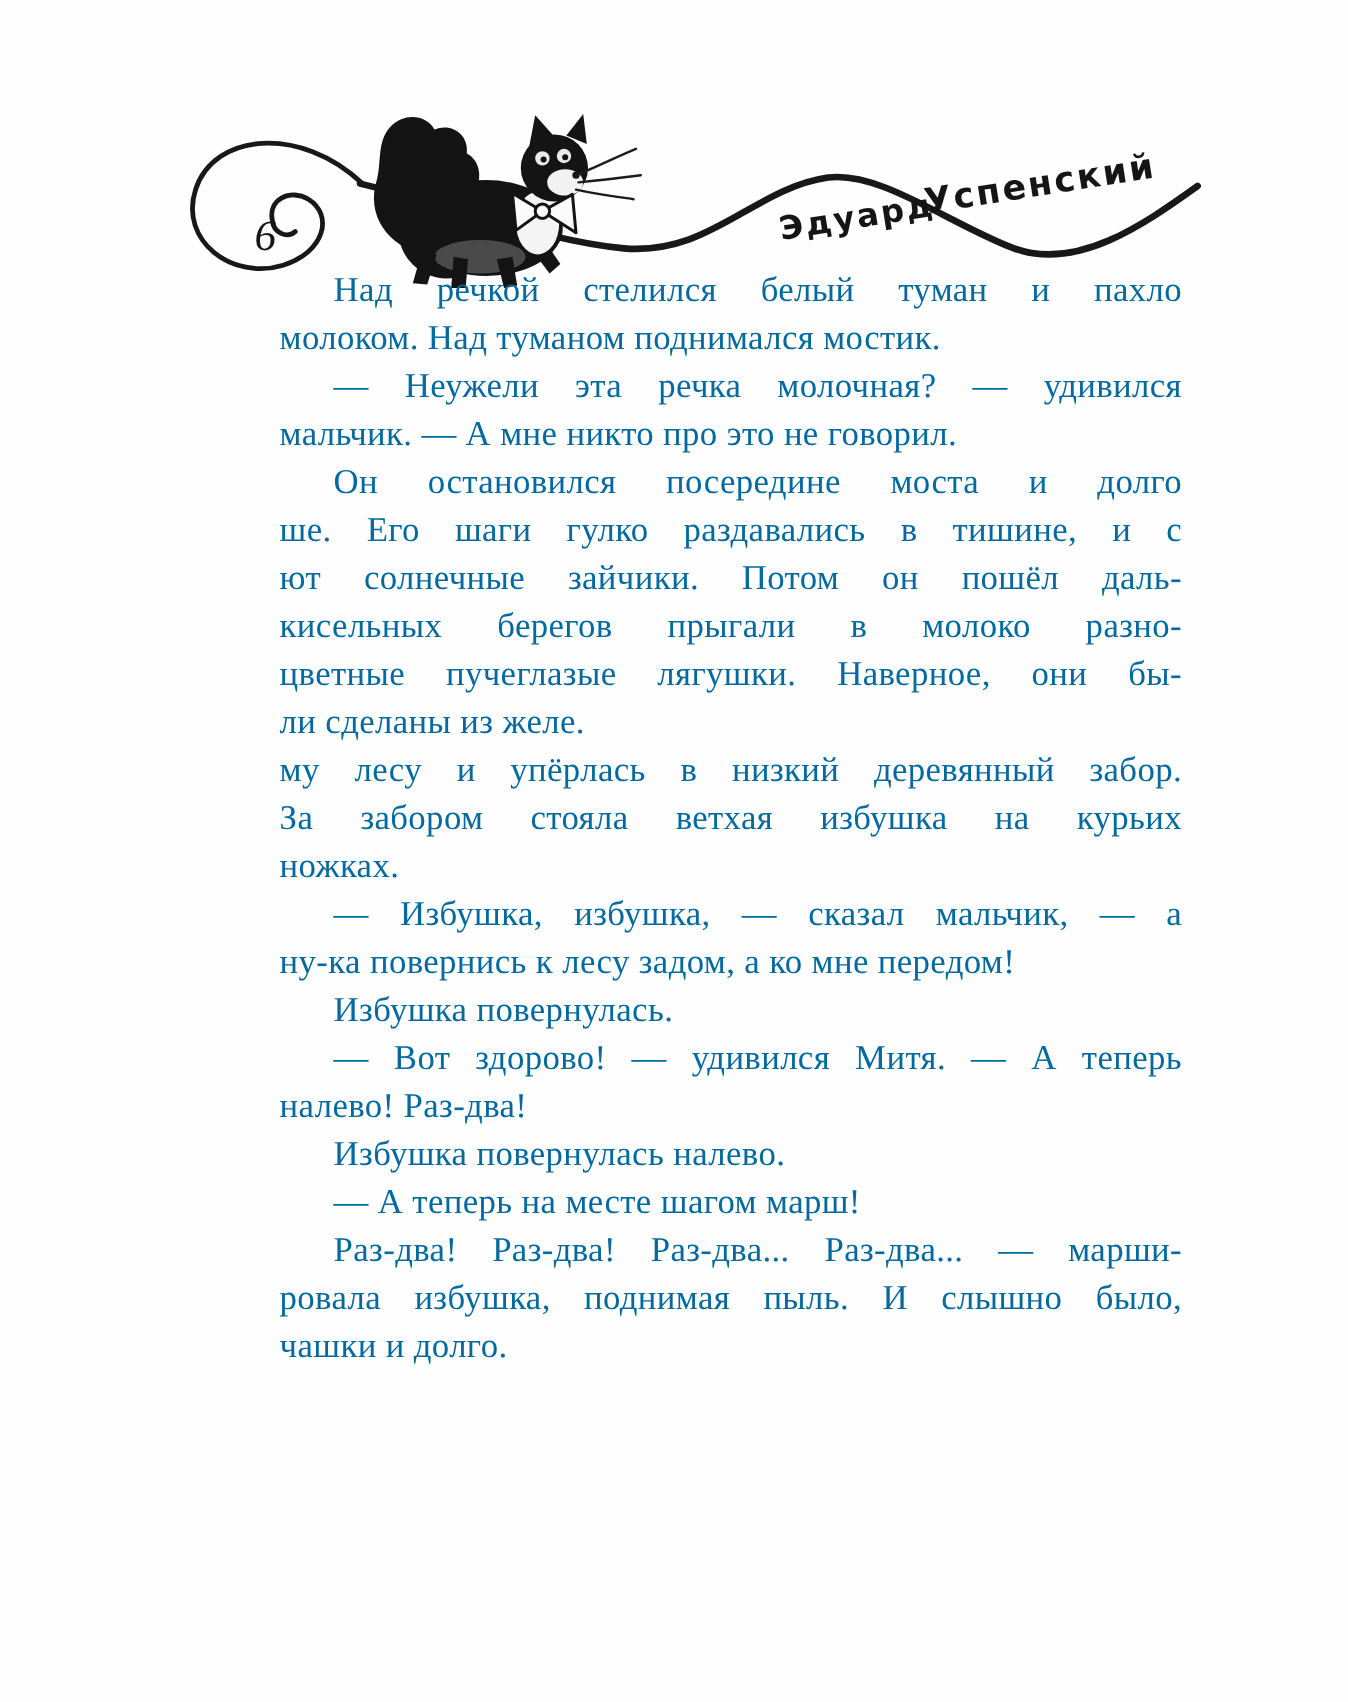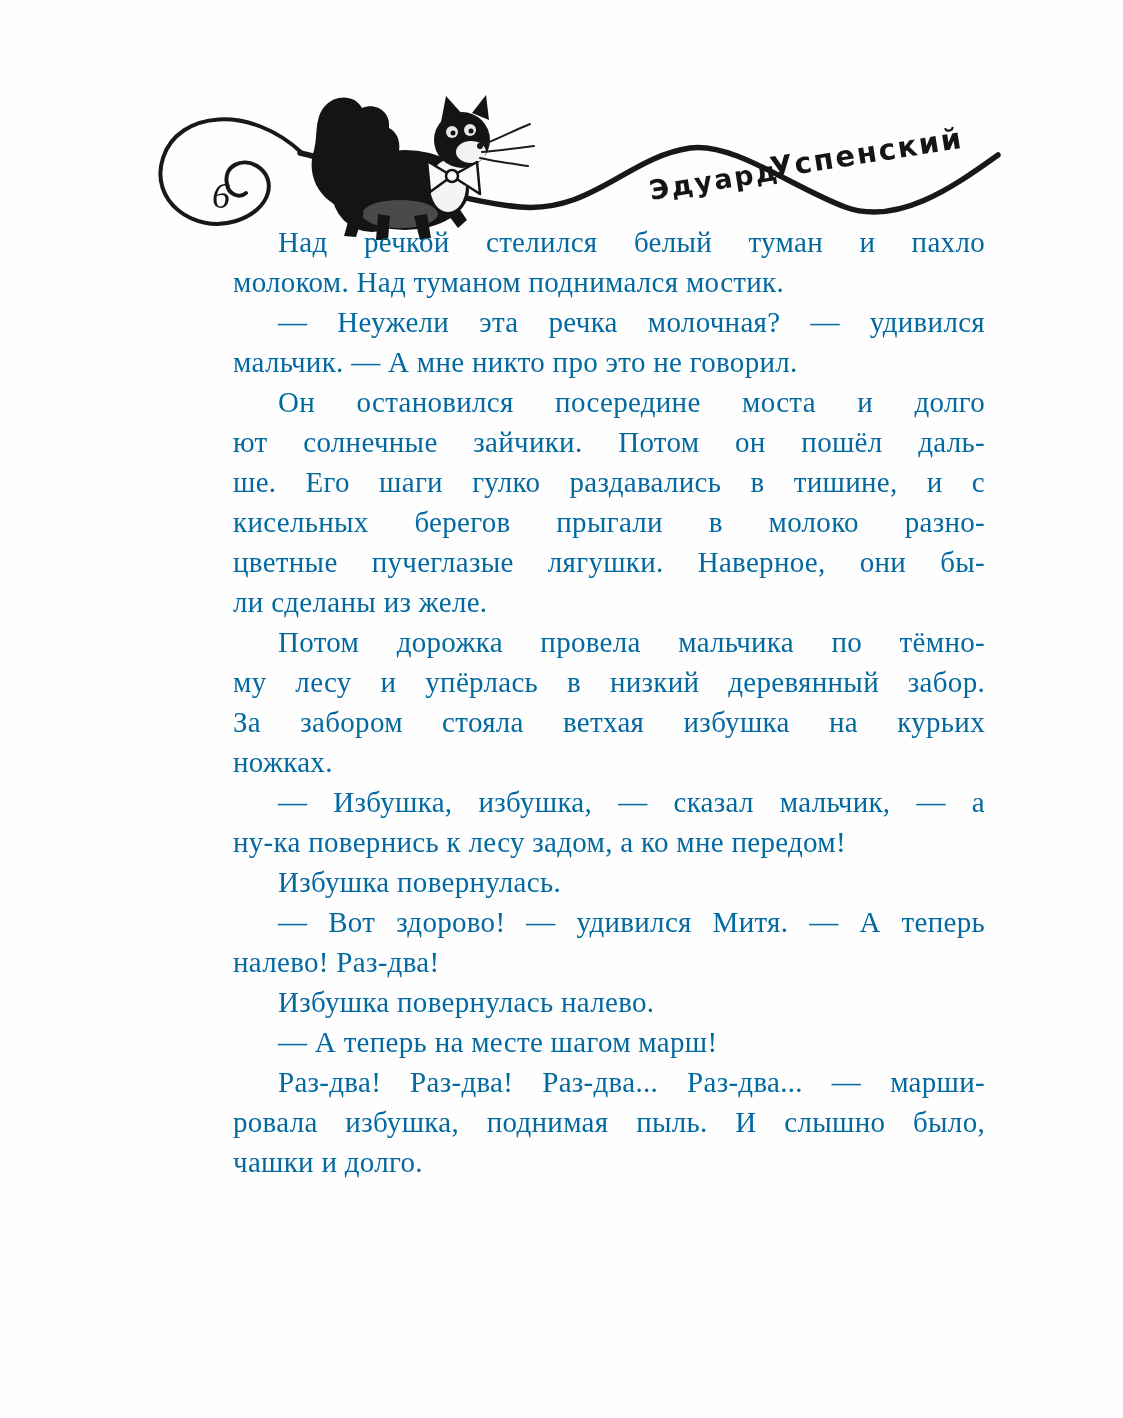--- a/index.html
+++ b/index.html
@@ -113,28 +113,27 @@
       <div class="para">
         <div class="line first">Над речкой стелился белый туман и пахло</div>
         <div class="line last">молоком. Над туманом поднимался мостик.</div>
       </div>
       <div class="para">
         <div class="line first">— Неужели эта речка молочная? — удивился</div>
         <div class="line last">мальчик. — А мне никто про это не говорил.</div>
       </div>
       <div class="para">
         <div class="line first">Он остановился посередине моста и долго</div>
+        <div class="line">ше. Его шаги гулко раздавались в тишине, и с</div>
         <div class="line">ют солнечные зайчики. Потом он пошёл даль-</div>
-        <div class="line">ше. Его шаги гулко раздавались в тишине, и с</div>
         <div class="line">кисельных берегов прыгали в молоко разно-</div>
         <div class="line">цветные пучеглазые лягушки. Наверное, они бы-</div>
         <div class="line last">ли сделаны из желе.</div>
       </div>
       <div class="para">
-        <div class="line first">Потом дорожка провела мальчика по тёмно-</div>
         <div class="line">му лесу и упёрлась в низкий деревянный забор.</div>
         <div class="line">За забором стояла ветхая избушка на курьих</div>
         <div class="line last">ножках.</div>
       </div>
       <div class="para">
         <div class="line first">— Избушка, избушка, — сказал мальчик, — а</div>
         <div class="line last">ну-ка повернись к лесу задом, а ко мне передом!</div>
       </div>
       <div class="para">
         <div class="line first last">Избушка повернулась.</div>

